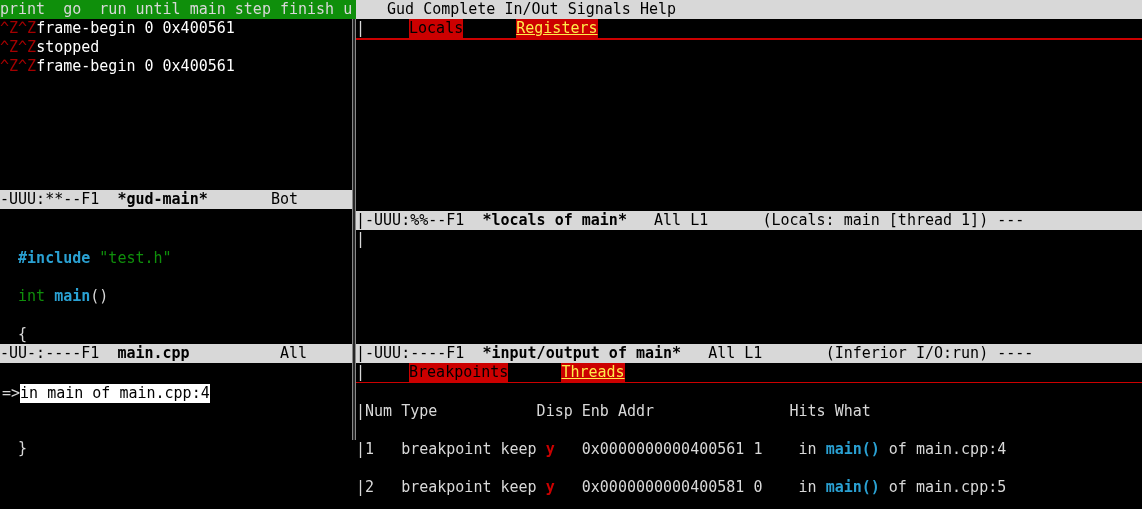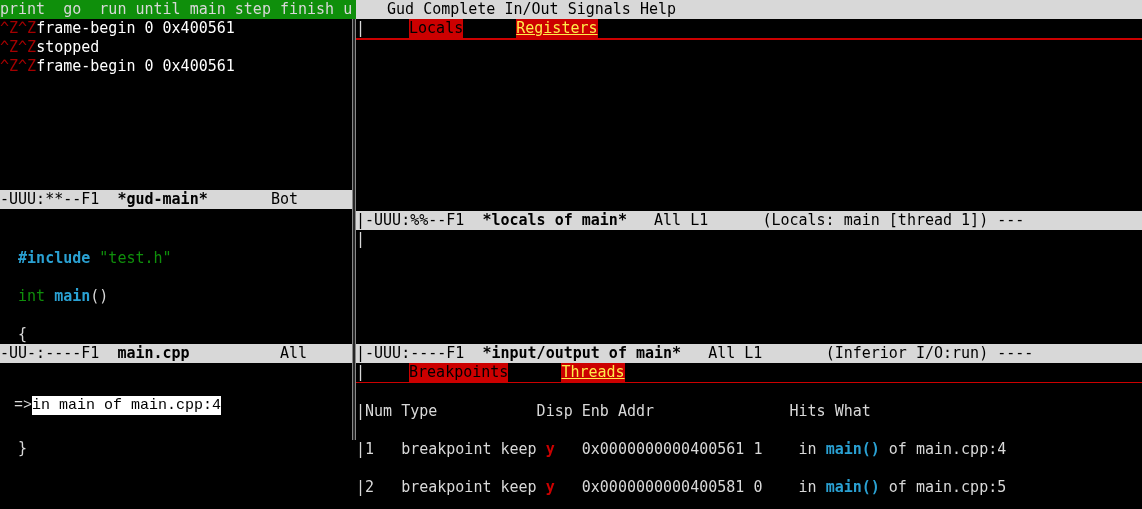--- a/index.html
+++ b/index.html
@@ -45,21 +45,21 @@
 .src .line { white-space: pre; }
 .kw-pp { color: #2aa1d3; font-weight: bold; }
 .kw-str { color: #0f8f0b; }
 .kw-type { color: #0f8f0b; }
 .kw-fn { color: #2aa1d3; font-weight: bold; }
 .kw-kw { color: #ad7fa8; font-weight: bold; }
 .gutter-b { color: #cc0000; font-weight: bold; }
 .arrow { color: #d8d8d8; }
 
 
-.stack { background: #000; height: 19px; padding: 14px; white-space: pre; font-family: Liberation Mono, monospace; }
+.stack { background: #000; height: 19px; padding: 2px; white-space: pre; }
 .stack .cursor-box { background: #fff; color: #000; display: inline-block; }
 
 
 .tabs { height: 19px; }
 .tab { display: inline-block; margin-left: 44px; }
 .tab-active { background: #cc0000; color: #000; }
 .tab-inactive { background: #cc0000; color: #ffec4a; text-decoration: underline; }
 
 .locals-body { background: #000; height: 172px; border-top: 1px solid #cc0000; position: relative; }
 .locals-body::after {

